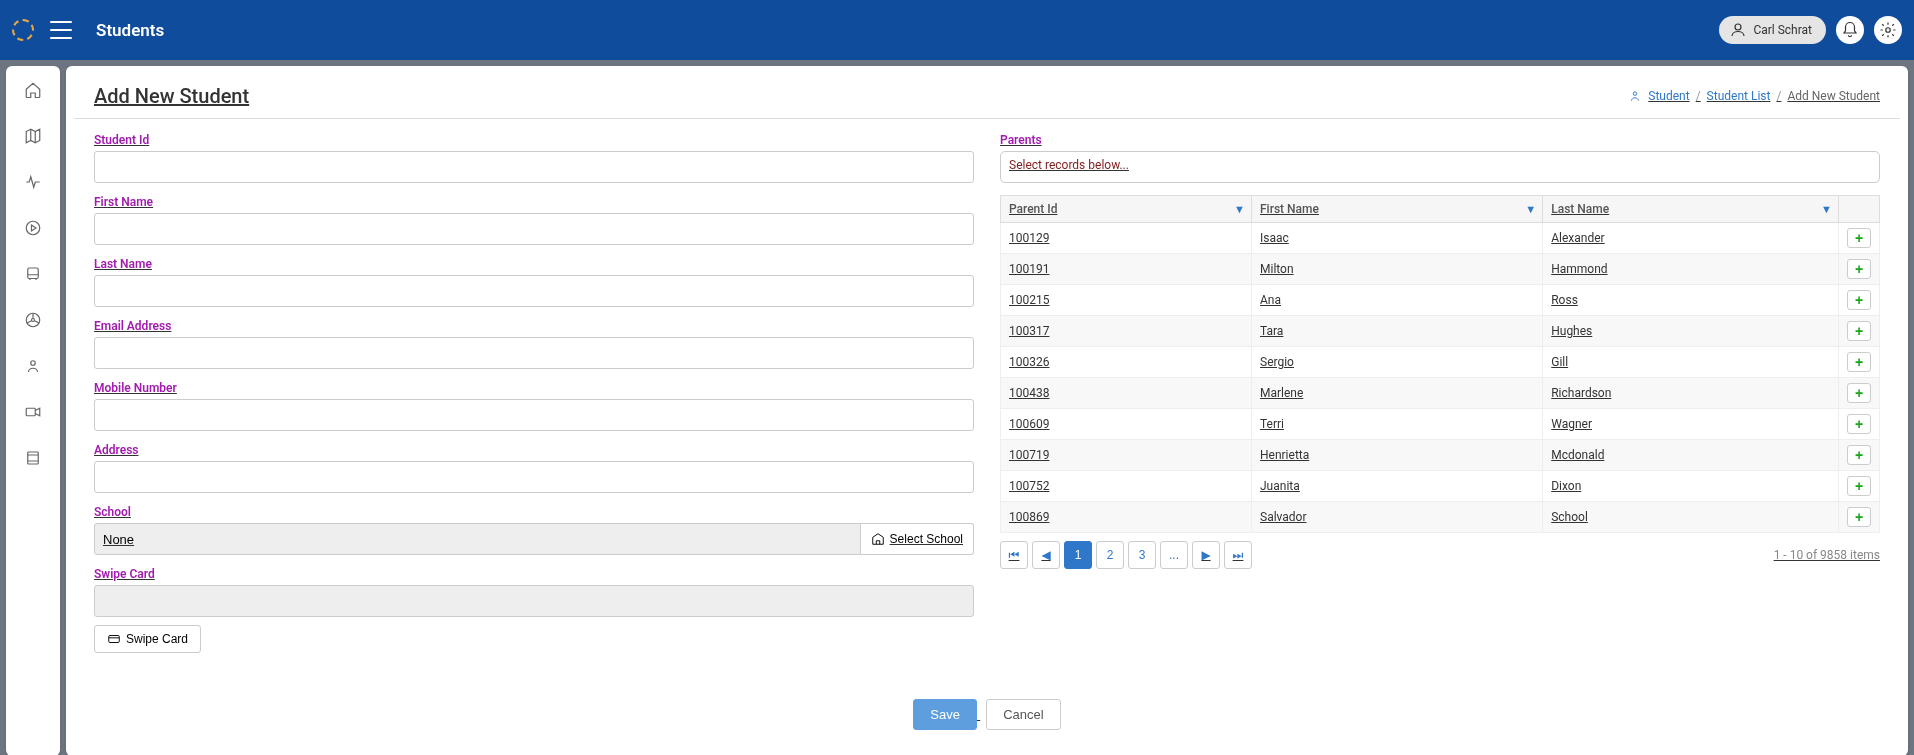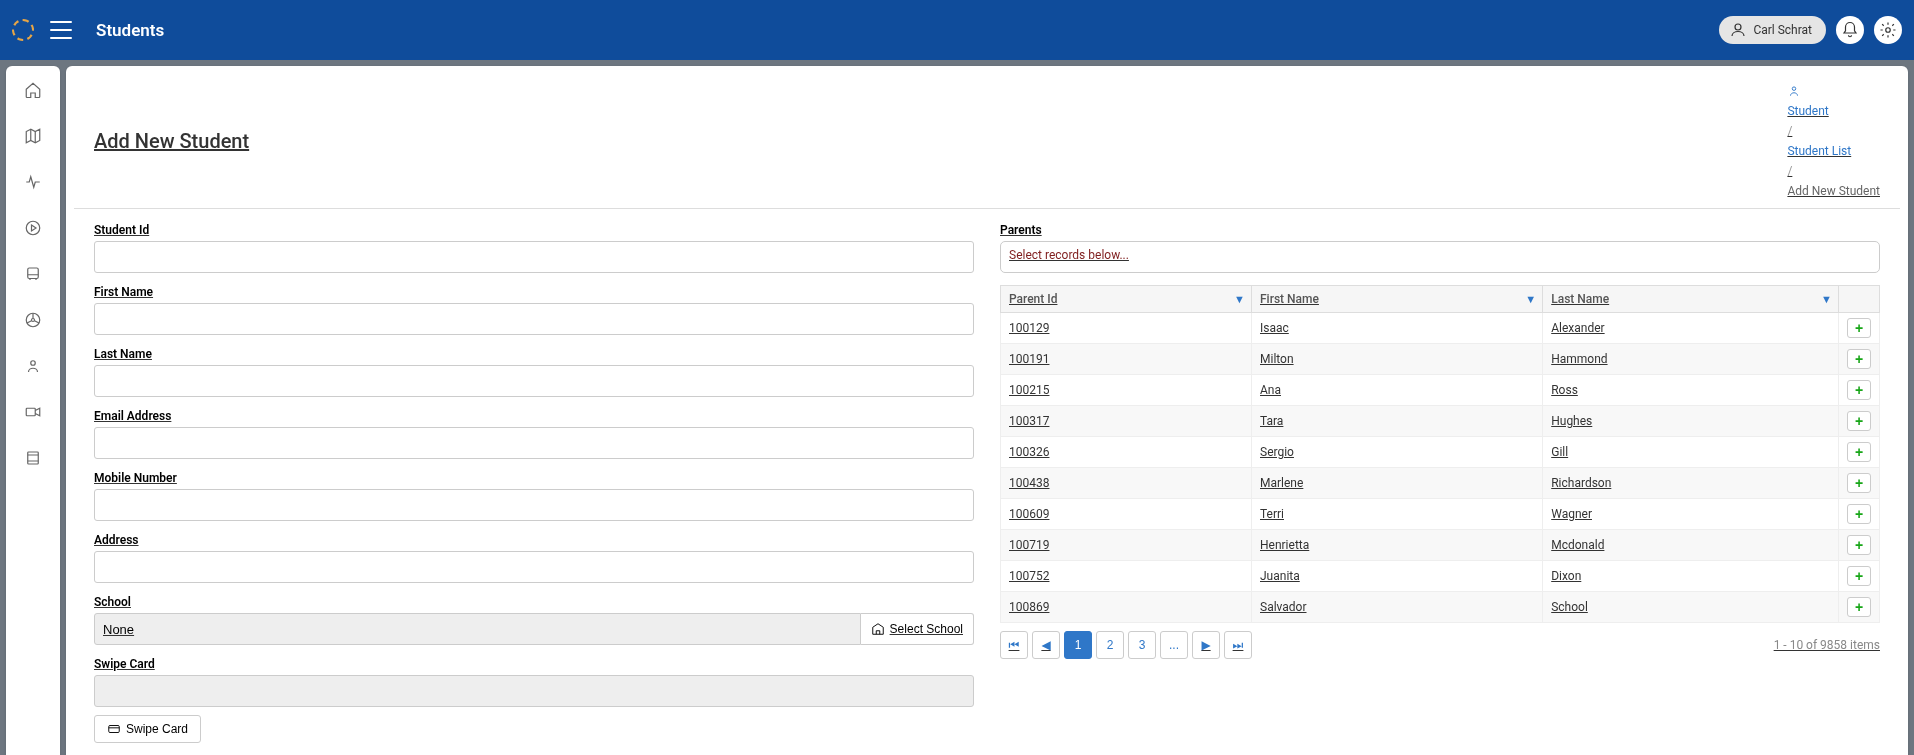--- a/index.html
+++ b/index.html
@@ -48,27 +48,27 @@
 }
 .content-panel {
   flex: 1; background: #fff; border-radius: 6px; padding: 8px;
   box-shadow: 0 1px 3px rgba(0,0,0,0.15);
   text-decoration: underline;
 }
 .panel-header {
   display: flex; align-items: center; padding: 10px 20px; border-bottom: 1px solid #ddd;
 }
 .panel-title { font-size: 20px; font-weight: 500; color: #333; }
-.breadcrumb { margin-left: auto; font-size: 12px; color: #666; display: flex; align-items: flex-start; gap: 6px; flex-direction: column; }
+.breadcrumb { margin-left: auto; font-size: 12px; color: #666; display: flex; align-items: center; gap: 6px; }
 .breadcrumb a { color: #2f77c8; text-decoration: none; }
 .breadcrumb .sep { color: #999; }
 .panel-body { display: flex; padding: 14px 20px 20px 20px; gap: 26px; }
 .panel-col { flex: 1; }
 .form-group { margin-bottom: 12px; }
-.form-label { font-size: 12px; font-weight: 600; color: #000000; display: block; margin-bottom: 4px; }
+.form-label { font-size: 12px; font-weight: 600; color: #a21caf; display: block; margin-bottom: 4px; }
 .form-input {
   width: 100%; height: 32px; border: 1px solid #ccc; border-radius: 3px;
   padding: 0 8px; font-size: 13px; background: #fff;
 }
 .form-input.readonly { background: #eee; }
 .school-row { display: flex; }
 .school-row .form-input { flex: 1; border-top-right-radius: 0; border-bottom-right-radius: 0; }
 .select-school-btn {
   border: 1px solid #ccc; border-left: none; background: #fff; padding: 0 10px;
   border-top-right-radius: 3px; border-bottom-right-radius: 3px; font-size: 12px;

